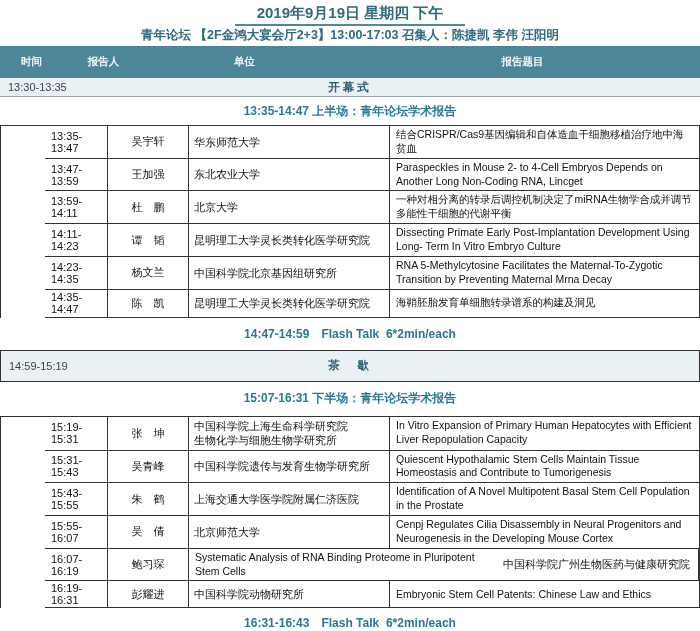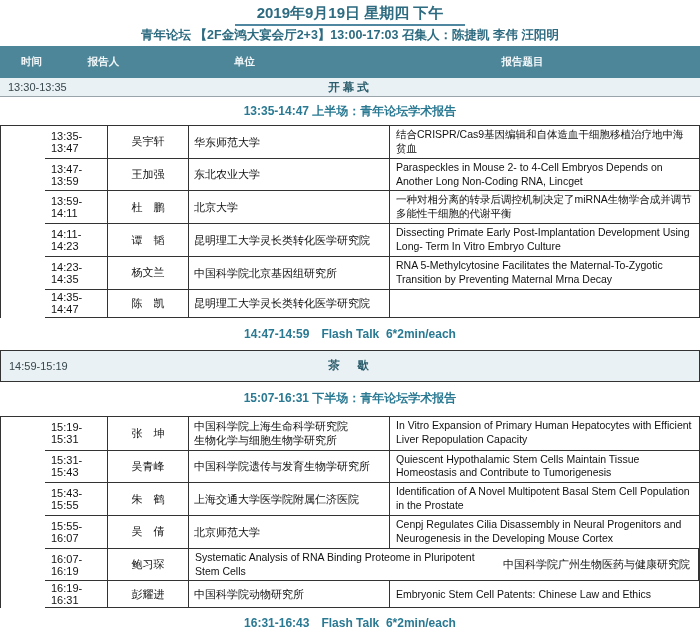--- a/index.html
+++ b/index.html
@@ -132,20 +132,23 @@
       <div class="cell c4">
           <span>RNA 5-Methylcytosine Facilitates the Maternal-To-Zygotic Transition by Preventing Maternal Mrna Decay</span>
         </div>
     </div>
     <div class="flexrow drow mh28">
       <div class="cell c1">14:35-14:47</div>
       <div class="cell c2">陈　凯</div>
       <div class="cell c3">
           <span>昆明理工大学灵长类转化医学研究院</span>
         </div>
+      <div class="cell c4">
+          <span>海鞘胚胎发育单细胞转录谱系的构建及洞见</span>
+        </div>
     </div>
   </div>
 
   <div class="flash flash-a">
     <span>14:47-14:59</span>
     <span class="pre">Flash Talk  6*2min/each</span>
   </div>
 
   <div class="hl r-tea">
     <span class="t-abs">14:59-15:19</span>

